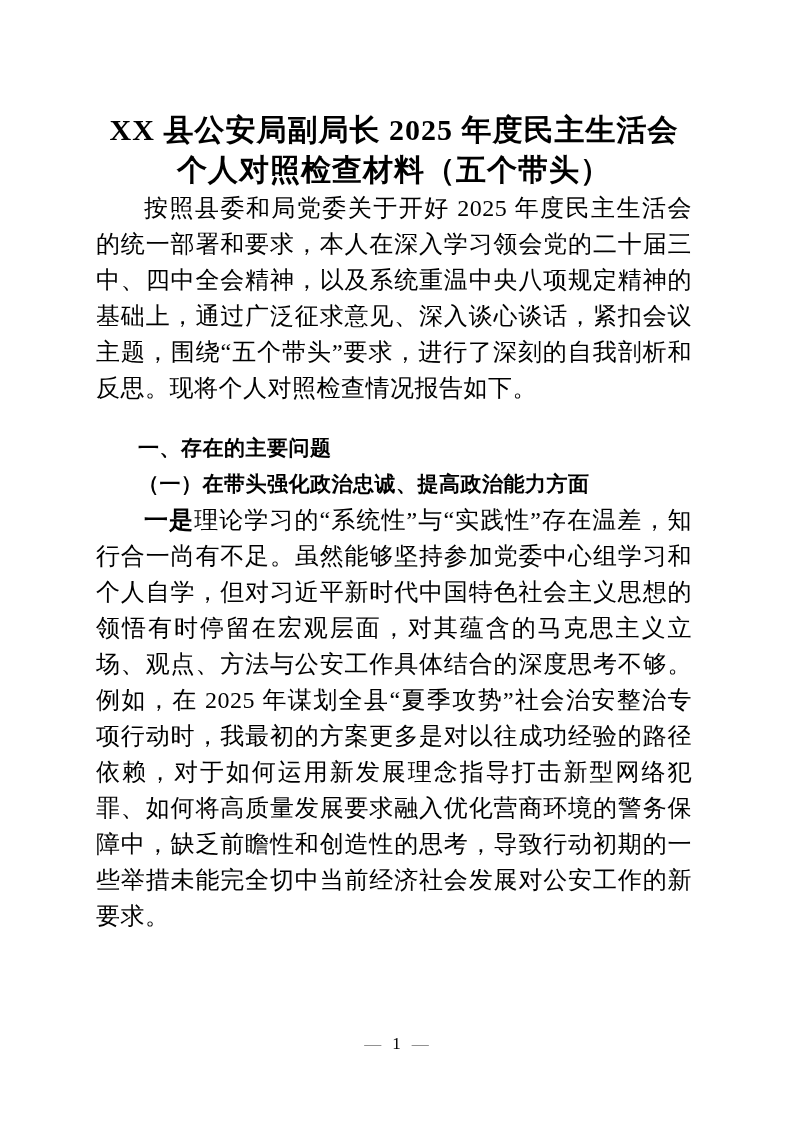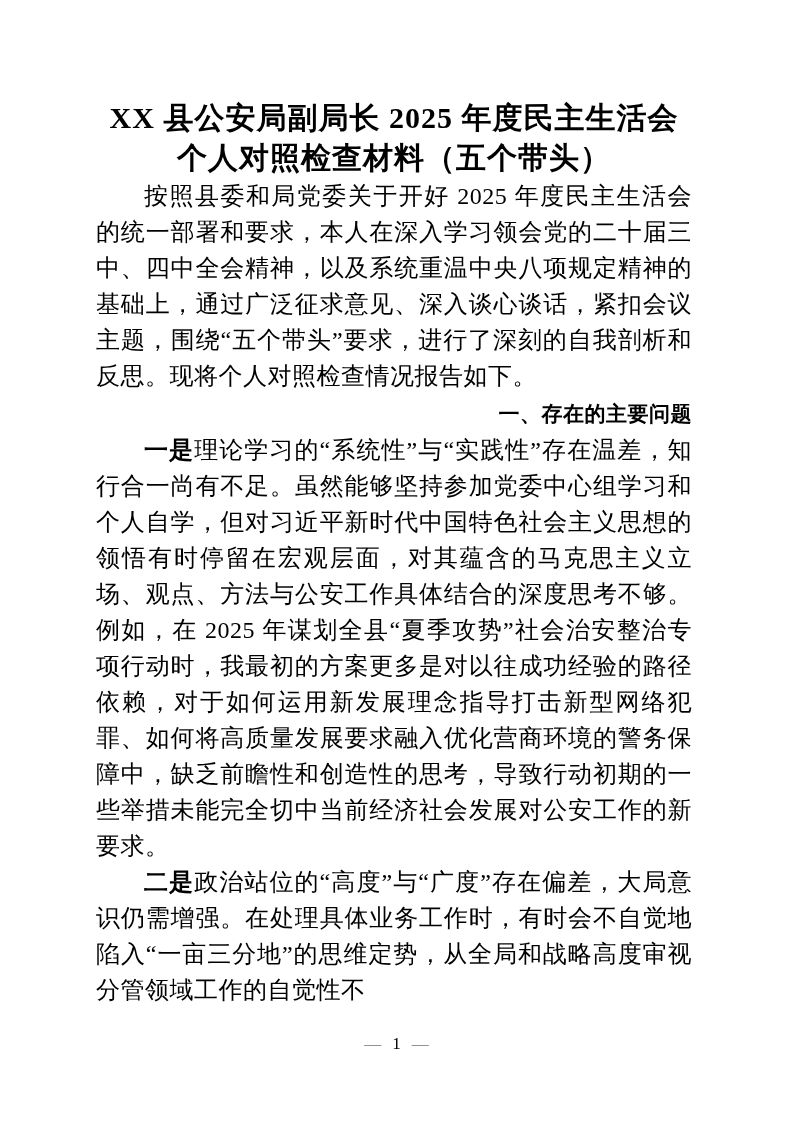--- a/index.html
+++ b/index.html
@@ -12,21 +12,21 @@
     width: 793px;
     height: 1122px;
     background: #ffffff;
     overflow: hidden;
     color: #000000;
     font-family: "Liberation Serif", "DejaVu Serif", serif;
   }
   .content {
     position: absolute;
     left: 96px;
-    top: 98px;
+    top: 110px;
     width: 596px;
   }
   .doc-title {
     margin: 0;
     font-size: 30px;
     line-height: 40px;
     font-weight: bold;
     text-align: center;
     letter-spacing: 1px;
     font-family: "Liberation Serif", "DejaVu Serif", serif;
@@ -39,28 +39,27 @@
     text-justify: inter-character;
   }
   p.para {
     margin: 0;
     text-indent: 2em;
   }
   .intro {
     margin-top: 47px;
   }
   .sec-heading {
-    margin: 2px 0 0 0;
+    margin: 24px 0 0 0;
     font-size: 21px;
     line-height: 36px;
     font-weight: bold;
     text-indent: 2em;
     letter-spacing: 0.5px;
     font-family: "Liberation Sans", "DejaVu Sans", sans-serif;
-    text-align: right;
   }
   .sub-heading {
     margin: 0;
     font-size: 21px;
     line-height: 36px;
     font-weight: bold;
     text-indent: 2em;
     letter-spacing: 0.5px;
     font-family: "Liberation Serif", "DejaVu Serif", serif;
   }
@@ -97,23 +96,23 @@
 
     <h1 class="doc-title">
       <span style="display:block">XX 县公安局副局长 2025 年度民主生活会</span>
       <span style="display:block">个人对照检查材料（五个带头）</span>
     </h1>
 
     <p class="para body-text intro">按照县委和局党委关于开好 2025 年度民主生活会的统一部署和要求，本人在深入学习领会党的二十届三中、四中全会精神，以及系统重温中央八项规定精神的基础上，通过广泛征求意见、深入谈心谈话，紧扣会议主题，围绕“五个带头”要求，进行了深刻的自我剖析和反思。现将个人对照检查情况报告如下。</p>
 
     <h2 class="sec-heading">一、存在的主要问题</h2>
 
+    <h3 class="sub-heading">（一）在带头强化政治忠诚、提高政治能力方面</h3>
 
     <p class="para body-text item-first"><span class="lead">一是</span><span>理论学习的“系统性”与“实践性”存在温差，知行合一尚有不足。虽然能够坚持参加党委中心组学习和个人自学，但对习近平新时代中国特色社会主义思想的领悟有时停留在宏观层面，对其蕴含的马克思主义立场、观点、方法与公安工作具体结合的深度思考不够。例如，在 2025 年谋划全县“夏季攻势”社会治安整治专项行动时，我最初的方案更多是对以往成功经验的路径依赖，对于如何运用新发展理念指导打击新型网络犯罪、如何将高质量发展要求融入优化营商环境的警务保障中，缺乏前瞻性和创造性的思考，导致行动初期的一些举措未能完全切中当前经济社会发展对公安工作的新要求。</span></p>
 
-    <p class="para body-text"><span class="lead">二是</span><span>政治站位的“高度”与“广度”存在偏差，大局意识仍需增强。在处理具体业务工作时，有时会不自觉地陷入“一亩三分地”的思维定势，从全局和战略高度审视分管领域工作的自觉性不</span></p>
 
   </div>
 
   <div class="footer">
     <span class="dash">—</span><span class="num">1</span><span class="dash">—</span>
   </div>
 </div>
 
 </body></html>

